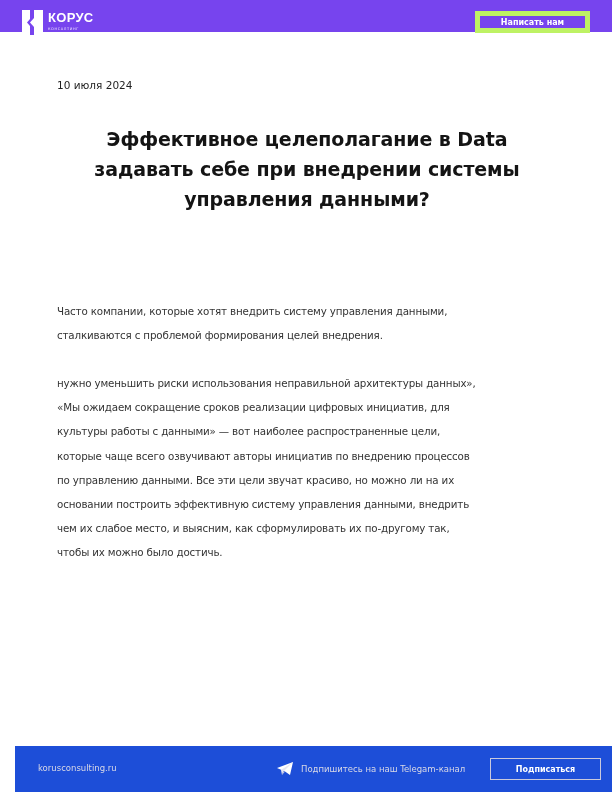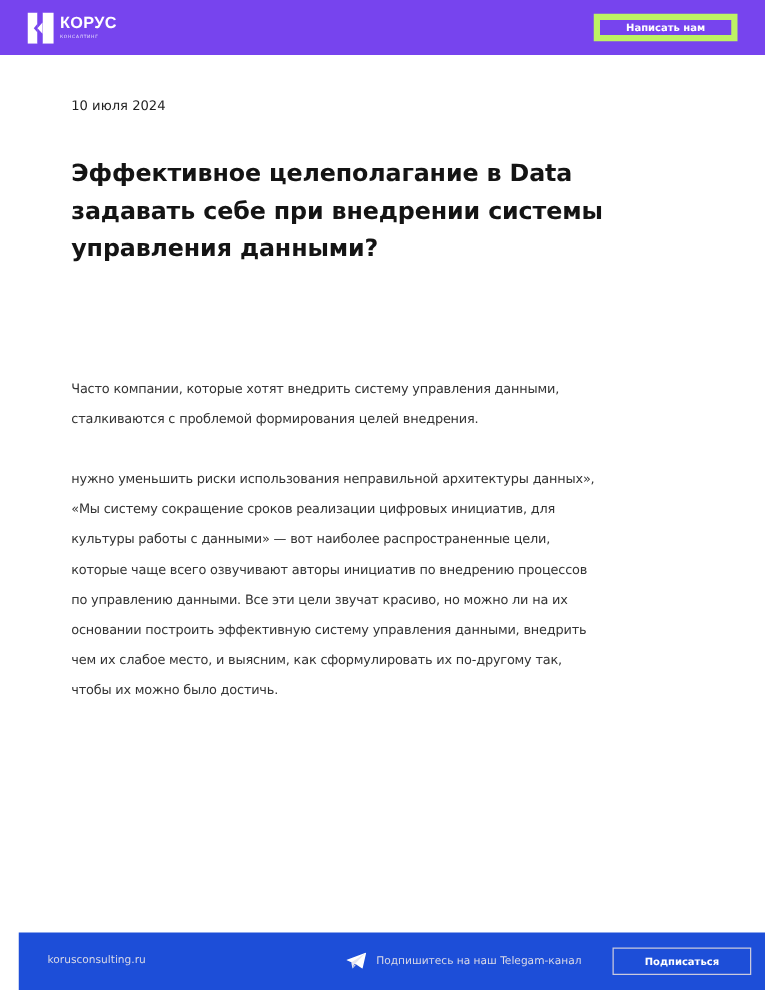--- a/index.html
+++ b/index.html
@@ -1,20 +1,20 @@
 <!DOCTYPE html>
 <html><head>
   <meta charset="utf-8">
   <style>
     * { margin: 0; padding: 0; box-sizing: border-box; }
     html, body { width: 612px; height: 792px; background: #ffffff; overflow: hidden; }
     body { position: relative; font-family: "DejaVu Sans", "Liberation Sans", sans-serif; color: #1b1b1b; }
 
     .header {
-      position: absolute; left: 0; top: 0; width: 612px; height: 44px;
+      position: absolute; left: 0; top: 0; width: 612px; height: 32px;
       background: #7744ee;
     }
     .logo { position: absolute; left: 22px; top: 10px; display: flex; align-items: flex-start; }
     .logo-mark { width: 21px; height: 25px; position: relative; }
     .logo-text { margin-left: 5px; display: flex; flex-direction: column; }
     .logo-name { color: #ffffff; font-family: "Liberation Sans", sans-serif; font-weight: bold; font-size: 13px; letter-spacing: 0.3px; line-height: 14px; margin-top: 1px; }
     .logo-sub { color: #ffffff; font-size: 3.5px; letter-spacing: 0.6px; opacity: 0.85; margin-top: 2px; line-height: 4px; }
 
     .contact-btn {
       position: absolute; left: 475px; top: 11px; width: 115px; height: 22px;
@@ -24,21 +24,21 @@
     }
 
     .date {
       position: absolute; left: 57px; top: 79px;
       font-family: "DejaVu Sans", sans-serif; font-size: 10.5px; color: #1f1f1f;
     }
 
     .title {
       position: absolute; left: 57px; top: 124px; width: 500px;
       font-family: "DejaVu Sans", sans-serif; font-weight: bold; font-size: 19px;
-      line-height: 30px; color: #141414; letter-spacing: -0.1px;
+      line-height: 30px; color: #141414; letter-spacing: -0.1px; text-align: center;
     }
 
     .para {
       position: absolute; left: 57px; width: 500px;
       font-family: "DejaVu Sans", sans-serif; font-size: 10.3px; line-height: 24.2px;
       color: #333333; letter-spacing: -0.15px;
     }
     .para1 { top: 299px; }
     .para2 { top: 371px; }
     .para .line { display: block; white-space: nowrap; }
@@ -94,21 +94,21 @@
     <span style="display:block">управления данными?</span>
   </h1>
 
   <p class="para para1">
     <span class="line">Часто компании, которые хотят внедрить систему управления данными,</span>
     <span class="line">сталкиваются с проблемой формирования целей внедрения.</span>
   </p>
 
   <p class="para para2">
     <span class="line">нужно уменьшить риски использования неправильной архитектуры данных»,</span>
-    <span class="line">«Мы систему сокращение сроков реализации цифровых инициатив, для</span>
+    <span class="line">«Мы ожидаем сокращение сроков реализации цифровых инициатив, для</span>
     <span class="line">культуры работы с данными» — вот наиболее распространенные цели,</span>
     <span class="line">которые чаще всего озвучивают авторы инициатив по внедрению процессов</span>
     <span class="line">по управлению данными. Все эти цели звучат красиво, но можно ли на их</span>
     <span class="line">основании построить эффективную систему управления данными, внедрить</span>
     <span class="line">чем их слабое место, и выясним, как сформулировать их по-другому так,</span>
     <span class="line">чтобы их можно было достичь.</span>
   </p>
 </main>
 
 <footer class="footer">

